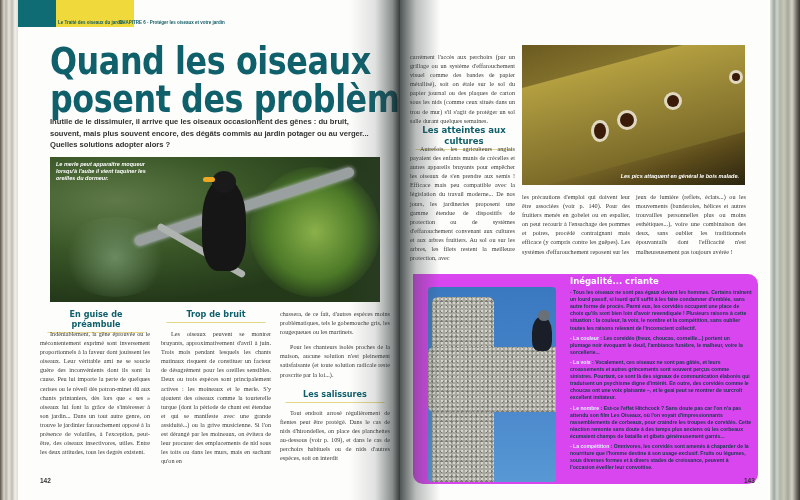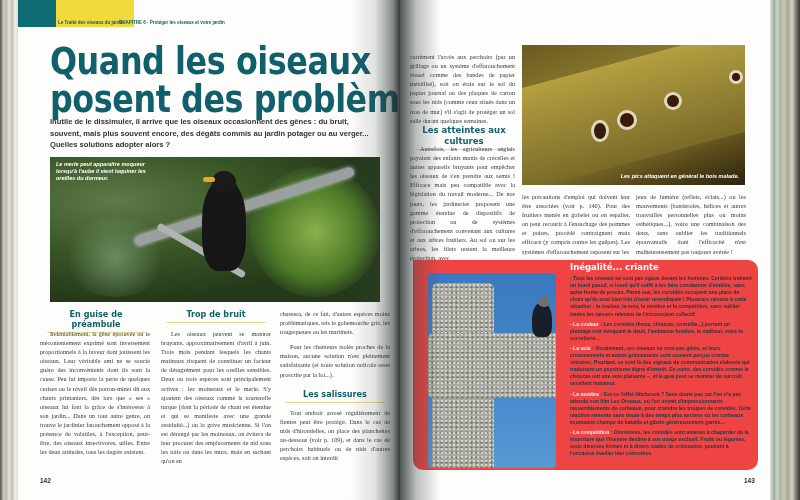--- a/index.html
+++ b/index.html
@@ -52,21 +52,21 @@
 
   
   .sec-head { position: absolute; font-family: "DejaVu Sans", sans-serif; font-weight: bold; font-size: 9px; color: #10606b; text-align: center; border-bottom: 1px solid #e4d68a; padding-bottom: 3px; transform: scaleX(0.9); transform-origin: center top; }
 
   .body-col { position: absolute; font-family: "Liberation Serif", serif; font-size: 6.2px; line-height: 9.1px; color: #3a3a3a; text-align: justify; }
   .body-col p { text-indent: 10px; margin-bottom: 6px; }
 
   .page-num { position: absolute; font-family: "Liberation Sans", sans-serif; font-weight: bold; font-size: 6.5px; color: #333; }
 
   
-  .box { position: absolute; left: 13px; top: 260px; width: 345px; height: 210px; background: #ef4444; border-radius: 0 10px 10px 10px; }
+  .box { position: absolute; left: 13px; top: 274px; width: 345px; height: 210px; background: #d946ef; border-radius: 0 10px 10px 10px; }
   .box-photo { position: absolute; left: 15px; top: 13px; width: 128px; height: 195px; overflow: hidden; border-radius: 4px;
     background: linear-gradient(180deg, #3a78c0 0%, #4a88cc 60%, #5898d4 100%); }
   .box-photo .cross-v { position: absolute; left: 4px; top: 10px; width: 62px; height: 190px; background: #a8a8a0; border-radius: 6px;
     background-image: radial-gradient(#d4d4cc 1px, transparent 1.2px), radial-gradient(#7a7a70 1px, transparent 1.2px);
     background-size: 4px 4px, 5px 5px; background-position: 0 0, 2px 2px; }
   .box-photo .cross-h { position: absolute; left: 0px; top: 60px; width: 140px; height: 65px; background: #a8a8a0; border-radius: 6px;
     background-image: radial-gradient(#d4d4cc 1px, transparent 1.2px), radial-gradient(#7a7a70 1px, transparent 1.2px);
     background-size: 4px 4px, 5px 5px; background-position: 0 0, 2px 2px; }
   .box-photo .jackdaw { position: absolute; left: 104px; top: 30px; width: 20px; height: 34px; background: #1a1e28; border-radius: 45% 45% 30% 30%; }
   .box-photo .jackdaw-head { position: absolute; left: 110px; top: 23px; width: 12px; height: 11px; background: #6a7078; border-radius: 50%; }

